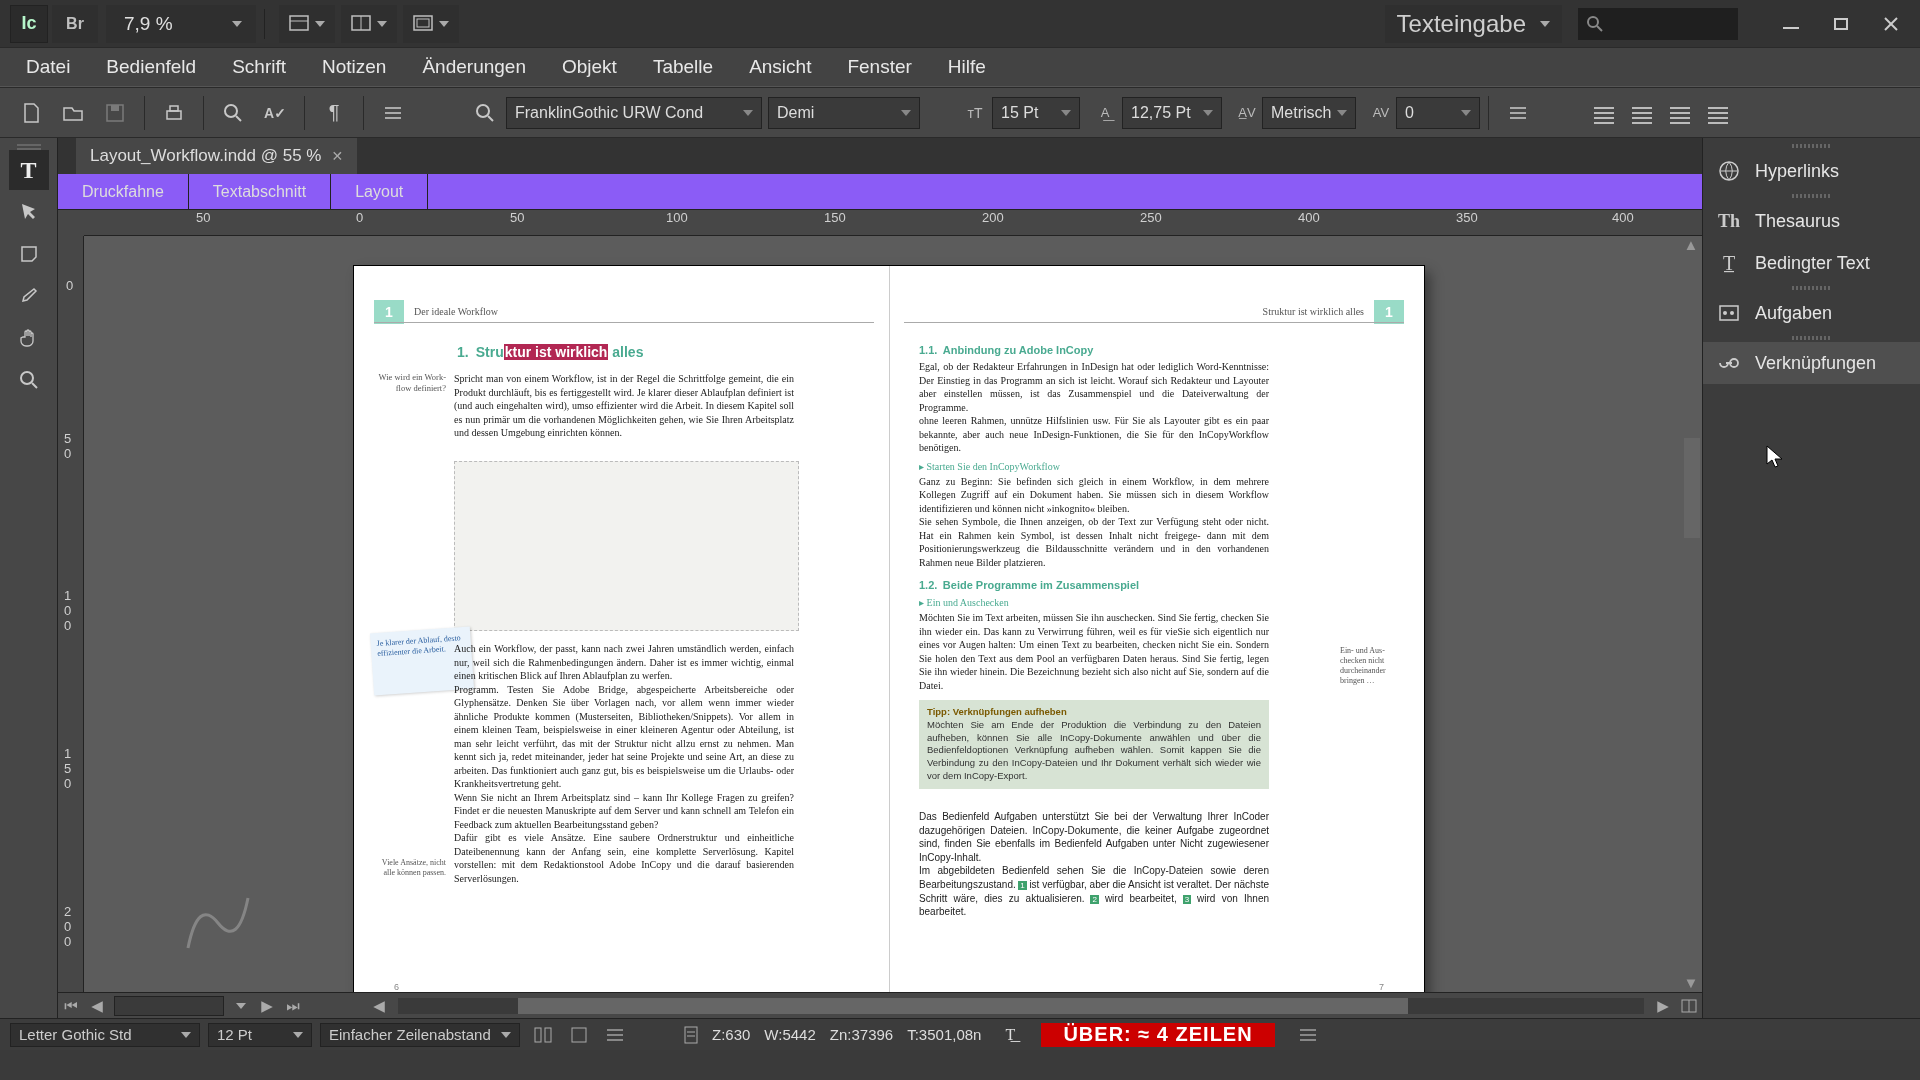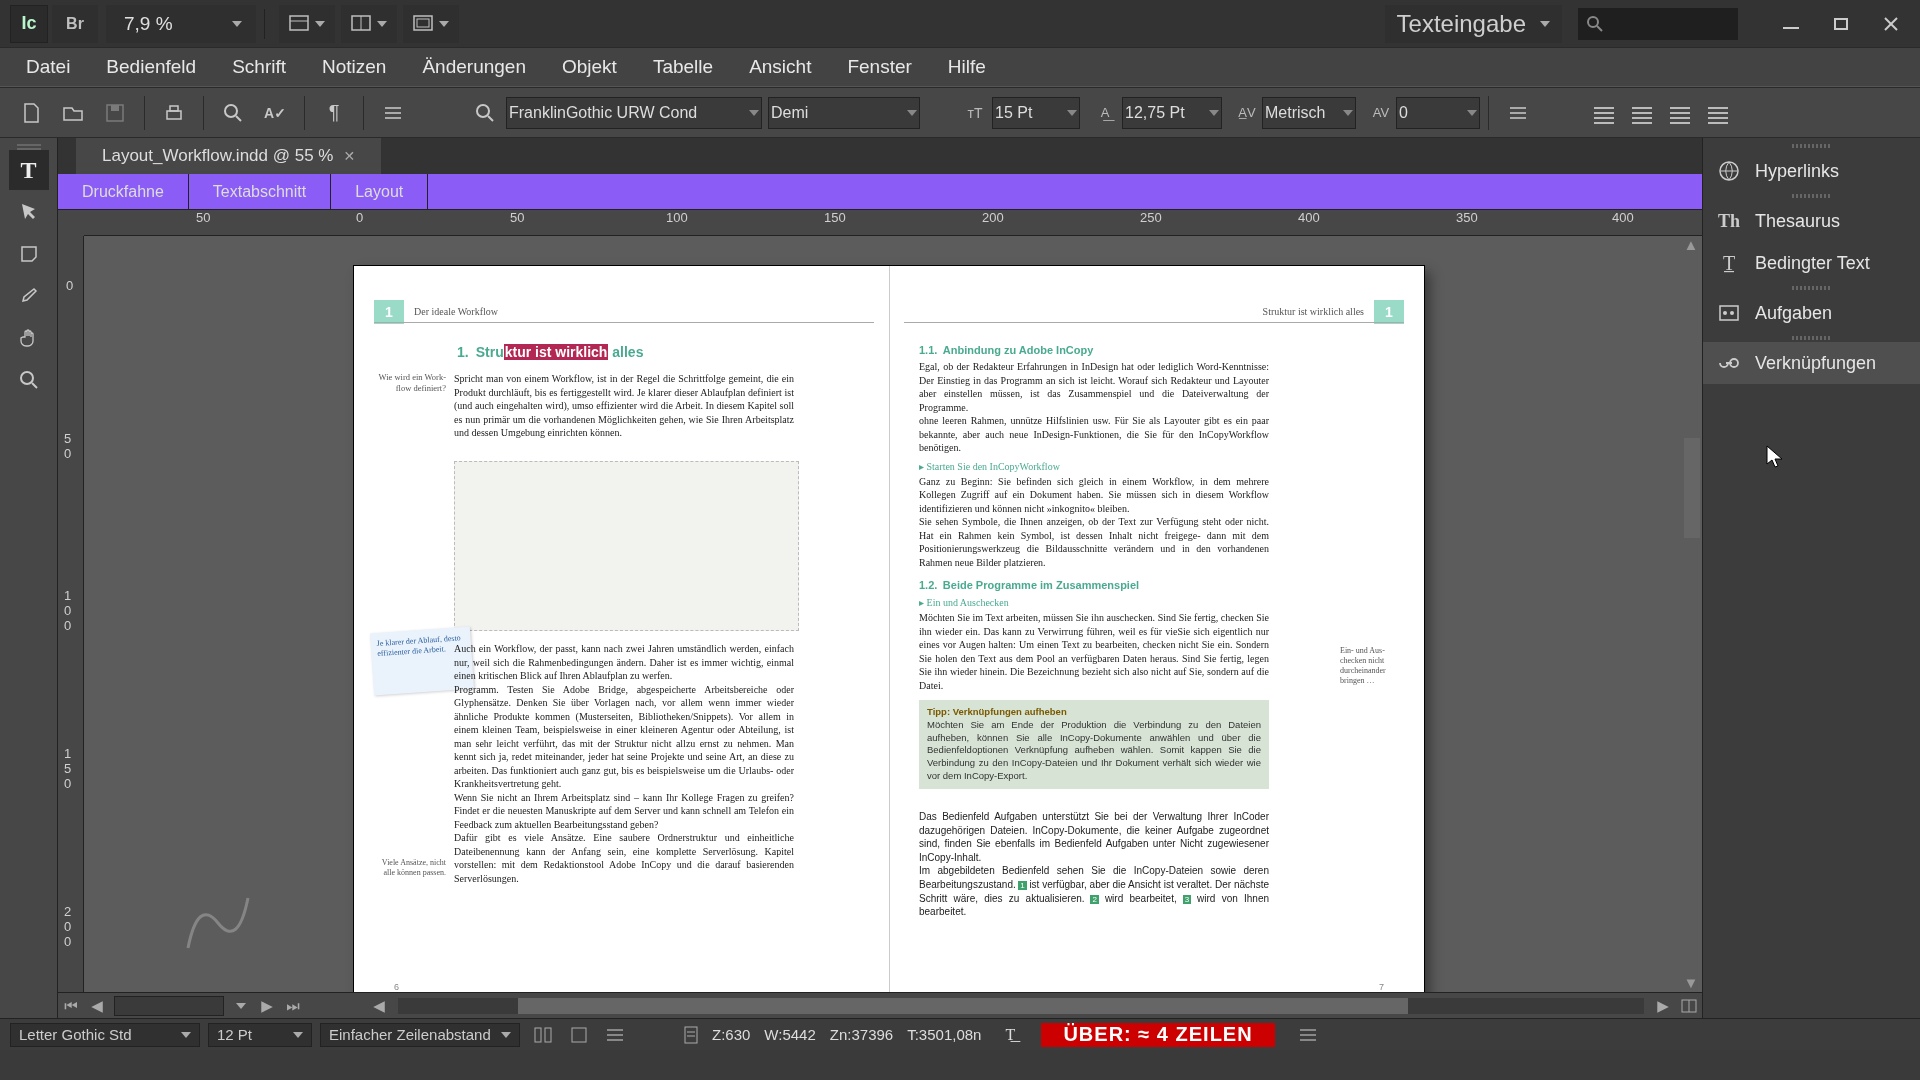--- a/index.html
+++ b/index.html
@@ -22,39 +22,39 @@
 #win-min{margin-left:30px}
 
 
 #menubar { height:40px; background:#434343; display:flex; align-items:stretch; padding-left:8px; box-shadow:0 -1px 0 #555 inset,0 1px 0 #2a2a2a inset;}
 .menu-item { padding:0 18px; display:flex; align-items:center; color:#e8e8e8; font-size:19px; }
 
 
 #ctrlbar { height:51px; background:#474747; display:flex; align-items:center; padding:0 10px; box-shadow:0 1px 0 #2a2a2a inset, 0 -1px 0 #2a2a2a inset;}
 .cb-ico { width:42px; height:34px; display:flex; align-items:center; justify-content:center; color:#c8c8c8; }
 .cb-sep { width:1px; height:34px; background:#2a2a2a; margin:0 8px;}
-.combo { background:#3a3a3a; height:32px; border:1px solid #222; display:flex; align-items:center; padding:0 2px; color:#ddd; font-size:16px;}
+.combo { background:#3a3a3a; height:32px; border:1px solid #222; display:flex; align-items:center; padding:0 8px; color:#ddd; font-size:16px;}
 .combo .chev-d{border-top-color:#888}
 #font-combo{width:256px;justify-content:space-between}
 #style-combo{width:152px;justify-content:space-between;margin-left:6px}
 .num-combo{width:88px;justify-content:space-between;margin-left:2px}
 #kern-combo{width:82px;justify-content:space-between}
 #track-combo{width:82px;justify-content:space-between}
 .cb-meas{width:30px;height:30px;display:flex;align-items:center;justify-content:center;color:#bbb;margin-left:10px}
 .para-btn{width:34px;height:30px;display:flex;align-items:center;justify-content:center;margin-left:4px}
 .para-btn div{width:20px;height:2px;background:#bbb;box-shadow:0 5px 0 #bbb,0 10px 0 #bbb,0 -5px 0 #bbb}
 
 
 #main { display:flex; height:880px; }
 #left-tools { width:58px; background:#474747; display:flex; flex-direction:column; align-items:center; padding-top:6px; border-right:1px solid #222;}
 .tool{width:40px;height:40px;display:flex;align-items:center;justify-content:center;color:#c8c8c8;margin-bottom:2px}
 .tool.active{background:#2b2b2b}
 #doc-area{flex:1;background:#474747;position:relative;overflow:hidden}
 #tabstrip{height:36px;background:#333;display:flex;align-items:stretch;padding-left:18px}
-.doc-tab{background:#474747;padding:0 26px;display:flex;align-items:center;color:#ddd;font-size:17px;gap:10px}
+.doc-tab{background:#474747;padding:0 14px;display:flex;align-items:center;color:#ddd;font-size:17px;gap:10px}
 .doc-tab .x{color:#aaa;font-size:14px}
 #viewtabs{height:36px;background:#8b5cf6;display:flex;align-items:stretch;border-bottom:1px solid #222}
 .vtab{padding:0 24px;display:flex;align-items:center;color:#ddd;font-size:16px;border-right:1px solid #222}
 .vtab.active{}
 #ruler-h{height:26px;background:#474747;position:relative;border-bottom:1px solid #222;margin-left:26px}
 #workspace{position:absolute;left:26px;right:0;top:98px;bottom:26px;background:#5c5c5c;overflow:hidden}
 #ruler-v{position:absolute;left:0;top:98px;bottom:26px;width:26px;background:#474747;border-right:1px solid #222}
 .rlabel{position:absolute;color:#d0d0d0;font-size:13px}
 #spread{position:absolute;left:270px;top:30px;width:1070px;height:744px;background:#fff;box-shadow:0 0 0 1px #000,6px 6px 12px rgba(0,0,0,.4)}
 #pg-divider{position:absolute;left:535px;top:0;bottom:0;width:1px;background:#ccc}

